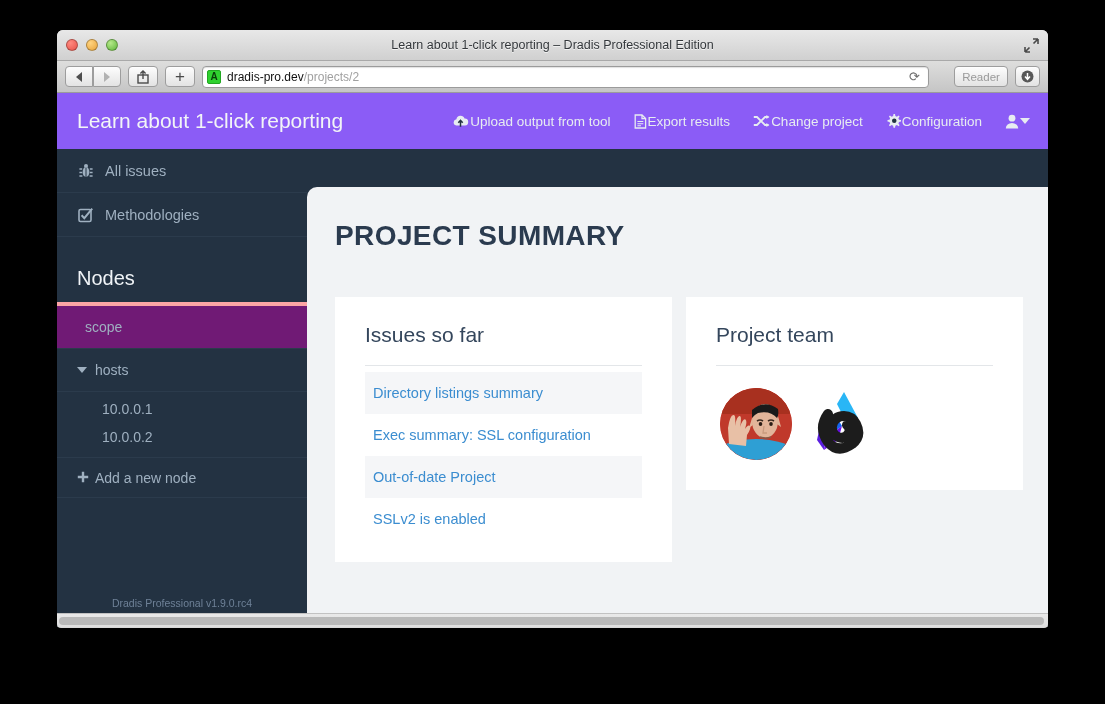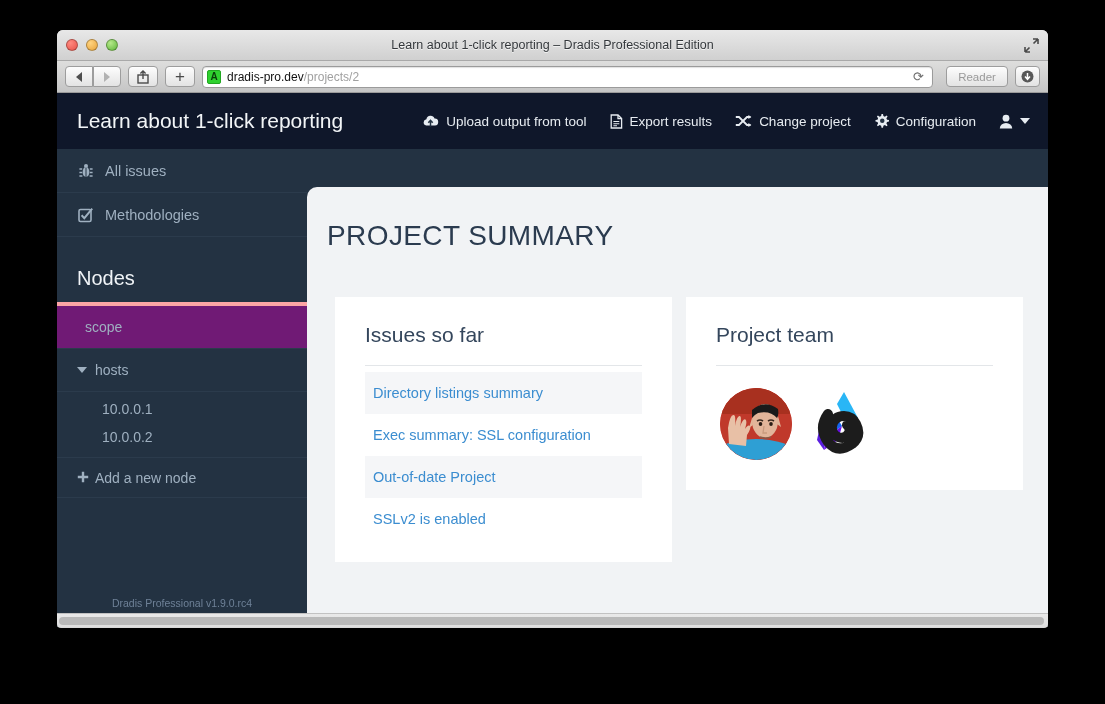--- a/index.html
+++ b/index.html
@@ -101,22 +101,22 @@
     background: #2fd12f;
     display: flex; align-items: center; justify-content: center;
     font-size: 10px; font-weight: bold; color: #0a3b0a;
     margin-right: 6px;
     border: 1px solid #22a722;
   }
   #url-host { font-size: 12px; color: #111111; }
   #url-path { font-size: 12px; color: #a0a0a0; }
   #reload-button { margin-left: auto; margin-right: 4px; font-size: 13px; color: #6d6d6d; }
   #reader-button {
-    width: 62px; font-size: 11.5px; color: #9a9a9a;
-    margin-left: 6px;
+    width: 54px; font-size: 11.5px; color: #9a9a9a;
+    margin-left: 18px;
   }
   #downloads-button { width: 25px; }
 
   
   #viewport {
     position: relative;
     height: 534px;
     background: #ffffff;
     overflow: hidden;
   }
@@ -133,36 +133,36 @@
     background: #b9b9b9;
   }
 
   
   #app {
     position: absolute; left: 0; top: 0; right: 0; bottom: 0;
     background: #233242;
   }
   #app-header {
     height: 56px;
-    background: #0f172a;
+    background: #8b5cf6;
     display: flex; align-items: center;
     padding: 0 18px 0 20px;
   }
   #app-title {
     font-size: 21px; color: #f2f5f7;
     font-weight: normal;
     white-space: nowrap;
   }
   #app-nav {
     margin-left: auto;
     display: flex; align-items: center;
     gap: 23px;
   }
   .nav-item {
-    display: flex; align-items: center; gap: 7px;
+    display: flex; align-items: center; gap: 1px;
     color: #e7ecf1; font-size: 13.5px;
     white-space: nowrap;
   }
   .nav-icon { display: flex; align-items: center; }
 
   
   #sidebar {
     position: absolute; left: 0; top: 56px; bottom: 0;
     width: 250px;
     background: #233242;
@@ -212,23 +212,23 @@
 
   
   #main-panel {
     position: absolute; left: 250px; top: 94px; right: 0; bottom: 14px;
     background: #f1f3f5;
     border-top-left-radius: 10px;
     overflow: hidden;
   }
   #page-title {
     font-size: 28px; color: #2b3b4f;
-    font-weight: normal;
+    font-weight: bold;
     letter-spacing: 0.4px;
-    padding: 33px 0 0 20px;
+    padding: 33px 0 0 28px;
   }
   #cards-row {
     display: flex;
     gap: 14px;
     padding: 45px 0 0 28px;
   }
   .card { background: #ffffff; }
   #issues-card { width: 337px; padding: 26px 30px 22px 30px; }
   #team-card { width: 337px; padding: 26px 30px 24px 30px; align-self: flex-start; }
   .card-title {

